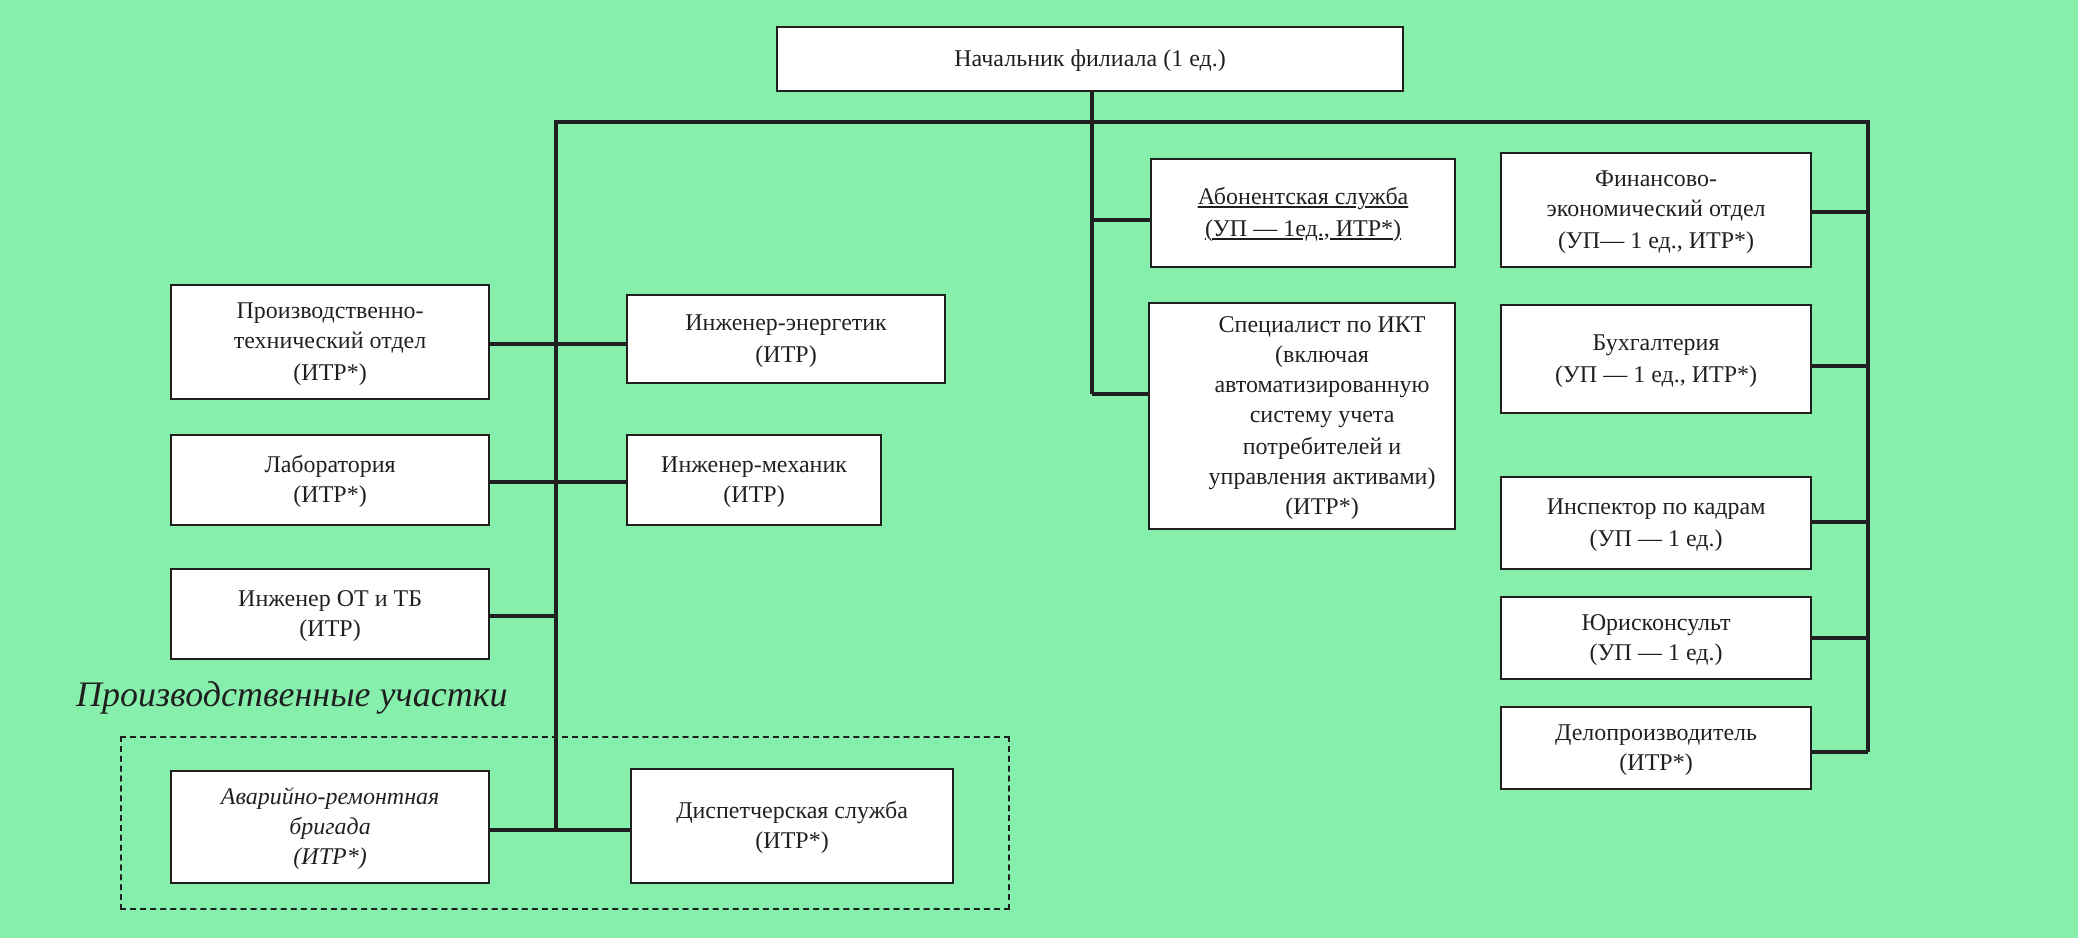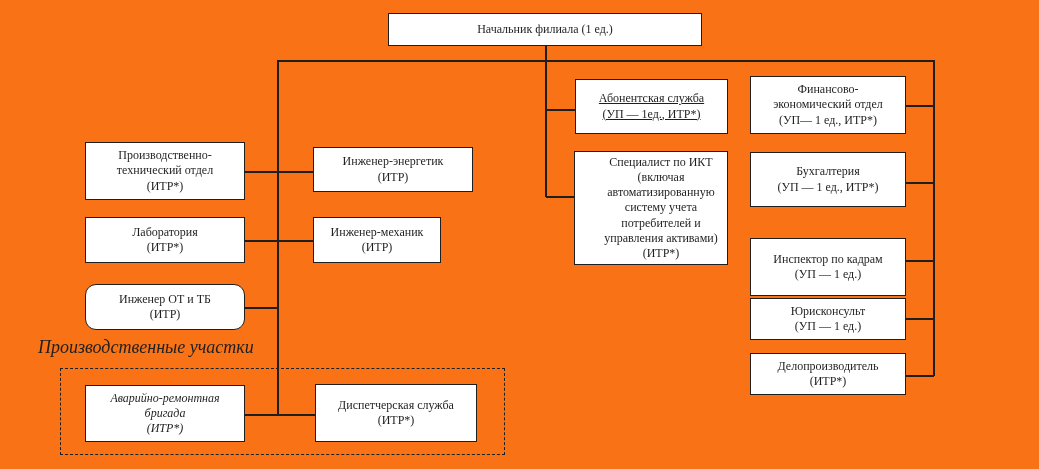--- a/index.html
+++ b/index.html
@@ -4,21 +4,21 @@
 <style>
   html, body {
     margin: 0;
     padding: 0;
     background: #ffffff;
   }
   .canvas {
     position: relative;
     width: 1039px;
     height: 469px;
-    background: #f97316;
+    background: #86efac;
     font-family: "Liberation Serif", "DejaVu Serif", serif;
     color: #1f1f1f;
     overflow: hidden;
   }
   .node {
     position: absolute;
     border: 1.5px solid #1f1f1f;
     background: #ffffff;
     display: flex;
     align-items: center;
@@ -76,21 +76,21 @@
   <div class="line hline" style="left:906px; top:318px; width:28px;"></div>
   <div class="line hline" style="left:906px; top:375px; width:28px;"></div>
 
   <div class="node" style="left:388px; top:13px; width:314px; height:33px;">Начальник филиала (1 ед.)</div>
 
   <div class="node" style="left:85px; top:142px; width:160px; height:58px;">Производственно-
 технический отдел
 (ИТР*)</div>
   <div class="node" style="left:85px; top:217px; width:160px; height:46px;">Лаборатория
 (ИТР*)</div>
-  <div class="node" style="left:85px; top:284px; width:160px; height:46px;border-radius:11px;">Инженер ОТ и ТБ
+  <div class="node" style="left:85px; top:284px; width:160px; height:46px;">Инженер ОТ и ТБ
 (ИТР)</div>
 
   <div class="node" style="left:313px; top:147px; width:160px; height:45px;">Инженер-энергетик
 (ИТР)</div>
   <div class="node" style="left:313px; top:217px; width:128px; height:46px;">Инженер-механик
 (ИТР)</div>
 
   <div class="group-label">Производственные участки</div>
   <div class="dashed-group"></div>
   <div class="node" style="left:85px; top:385px; width:160px; height:57px;font-style:italic;">Аварийно-ремонтная
@@ -107,20 +107,20 @@
 систему учета
 потребителей и
 управления активами)
 (ИТР*)</div>
 
   <div class="node" style="left:750px; top:76px; width:156px; height:58px;">Финансово-
 экономический отдел
 (УП— 1 ед., ИТР*)</div>
   <div class="node" style="left:750px; top:152px; width:156px; height:55px;">Бухгалтерия
 (УП — 1 ед., ИТР*)</div>
-  <div class="node" style="left:750px; top:238px; width:156px; height:58px;">Инспектор по кадрам
+  <div class="node" style="left:750px; top:238px; width:156px; height:47px;">Инспектор по кадрам
 (УП — 1 ед.)</div>
   <div class="node" style="left:750px; top:298px; width:156px; height:42px;">Юрисконсульт
 (УП — 1 ед.)</div>
   <div class="node" style="left:750px; top:353px; width:156px; height:42px;">Делопроизводитель
 (ИТР*)</div>
 
 </div>
 
 </body></html>

